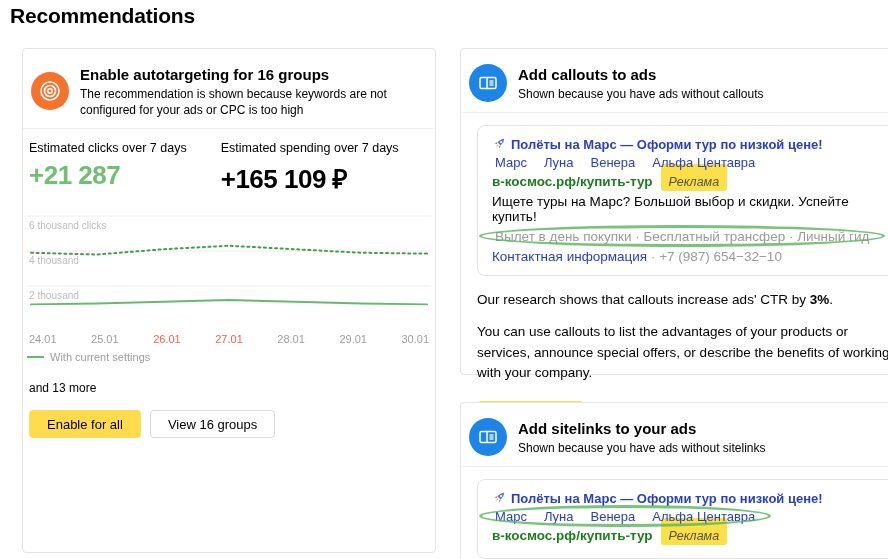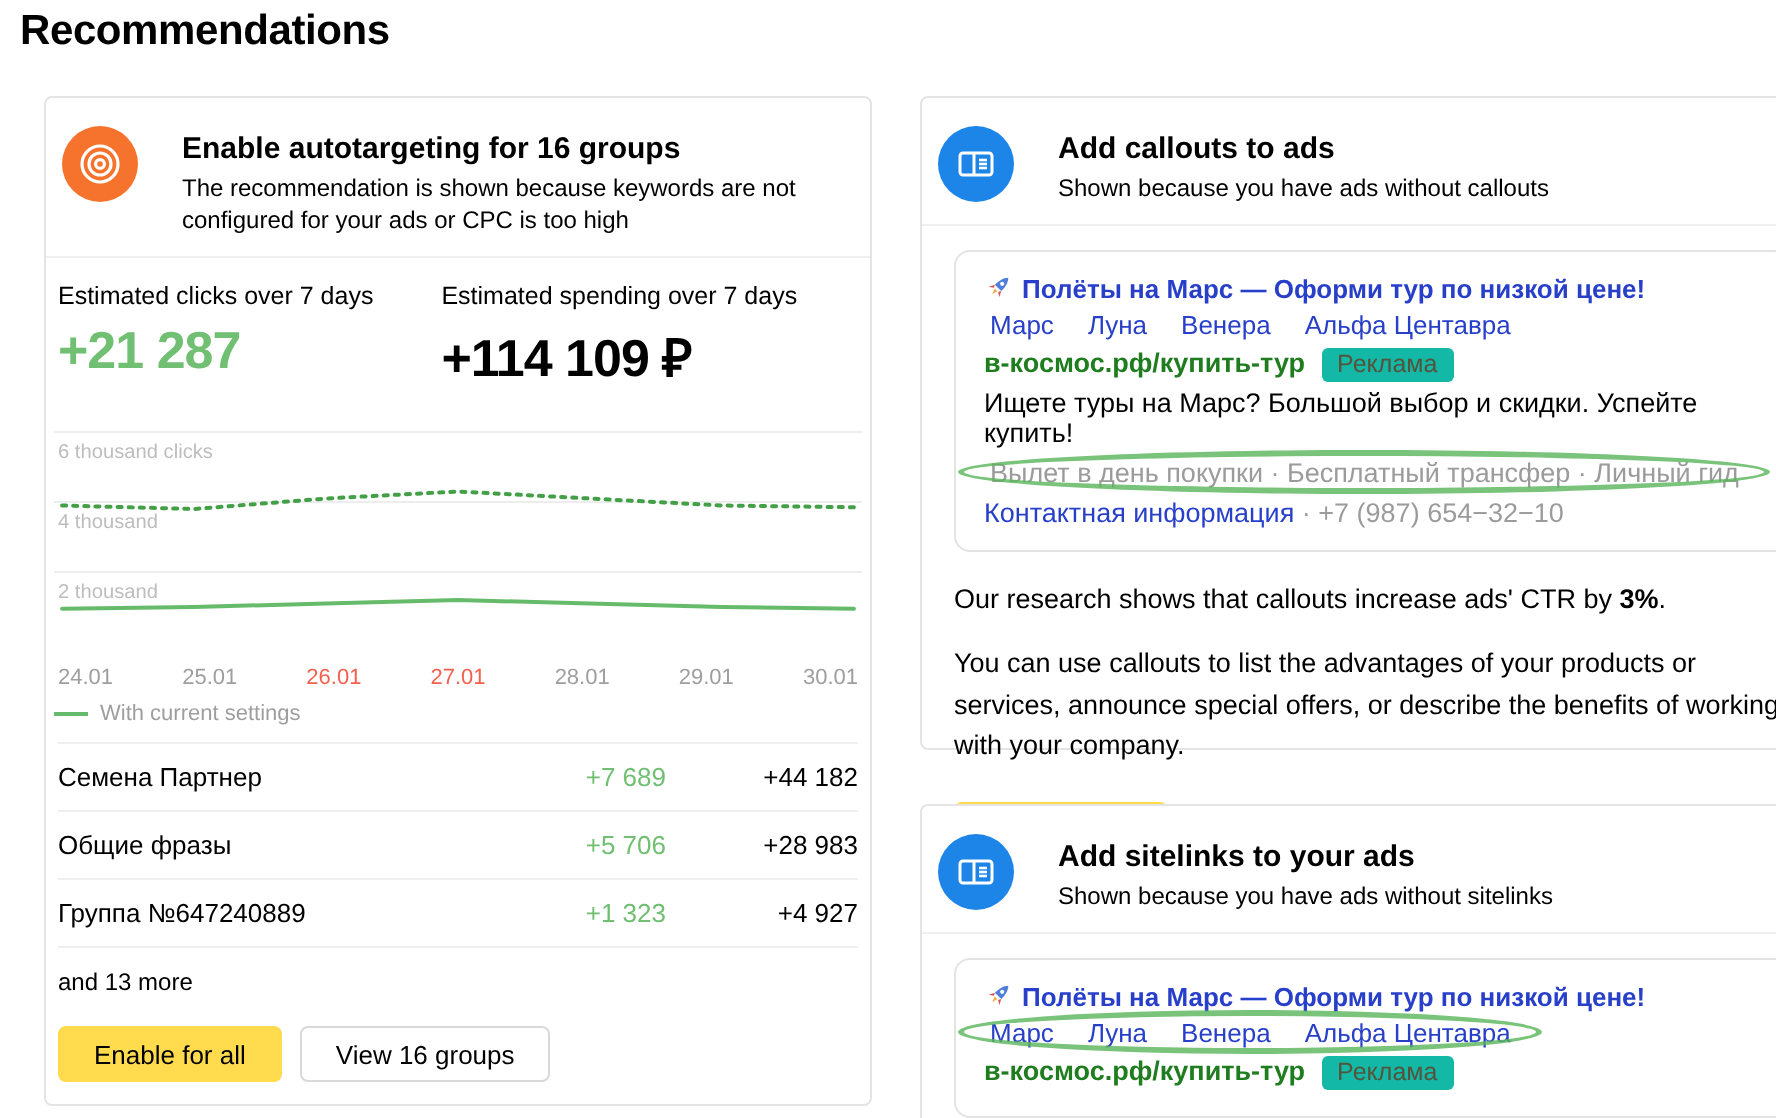--- a/index.html
+++ b/index.html
@@ -15,21 +15,21 @@
   }
   .card {
     position:absolute; background:#fff;
     border:1px solid #e4e4e4; border-radius:4px;
   }
   #card-auto      { left:22px;  top:48px; width:414px; height:505px; }
   #card-callouts  { left:460px; top:48px; width:452px; height:327px; }
   #card-sitelinks { left:460px; top:402px; width:452px; height:300px; }
 
   .card-header {
-    display:flex; gap:22px; align-items:flex-start;
+    display:flex; gap:11px; align-items:center;
     padding:14px 14px 10px 8px; border-bottom:1px solid #efefef;
   }
   .icon-circle {
     width:38px; height:38px; border-radius:50%; flex:0 0 38px;
     display:flex; align-items:center; justify-content:center;
   }
   .icon-orange { background:#f6732e; }
   .icon-blue   { background:#1d85e8; }
   .hdr-title { font-size:15px; font-weight:700; margin:3px 0 3px; }
   .hdr-desc  { font-size:12px; line-height:1.35; }
@@ -85,22 +85,22 @@
   }
   .ad-title { margin:2px 0 3px; font-size:13px; font-weight:700; }
   .ad-title a { color:#2840c9; text-decoration:none; }
   .rocket { display:inline-block; width:15px; height:15px; vertical-align:-2px; margin-right:4px; }
   .sitelinks-row { margin:2px 0 4px; }
   .sitelinks { display:inline-flex; gap:17px; position:relative; padding:0 3px; }
   .sitelinks a { color:#2840c9; font-size:13px; text-decoration:none; }
   .url-row { margin:3px 0 5px; }
   .url { color:#1f7d1f; font-weight:700; }
   .badge {
-    background:#14b8a6; color:#54543c; font-size:12.5px;
-    padding:1px 8px 2px; border-radius:3px; margin-left:8px;
+    background:#fde047; color:#54543c; font-size:12.5px;
+    padding:11px 8px 2px; border-radius:3px; margin-left:8px;font-style:italic;
   }
   .ad-text { margin:2px 0 5px; }
   .callouts-row { margin:2px 0 5px; color:#9b9b9b; }
   .callouts-wrap { position:relative; display:inline-block; padding:0 3px; }
   .contact-row { margin:2px 0 1px; color:#9b9b9b; }
   .contact-row a { color:#2840c9; text-decoration:none; }
   .ellipse {
     display:none; position:absolute; left:-13px; right:-13px; top:-4px; bottom:-3px;
     border:3px solid rgba(87,180,89,.8); border-radius:50%; pointer-events:none;
   }
@@ -132,21 +132,21 @@
     </div>
   </div>
 
   <div class="stats" data-name="estimates">
     <div data-name="estimated-clicks">
       <div class="stat-label" data-name="stat-label">Estimated clicks over 7 days</div>
       <div class="stat-value green" data-name="stat-value">+21 287</div>
     </div>
     <div data-name="estimated-spending">
       <div class="stat-label" data-name="stat-label">Estimated spending over 7 days</div>
-      <div class="stat-value" data-name="stat-value">+114 109 ₽</div>
+      <div class="stat-value" data-name="stat-value">+165 109 ₽</div>
     </div>
   </div>
 
   <div class="chart-wrap" data-name="clicks-chart">
     <svg id="chart-svg" viewBox="0 0 400 122" preserveAspectRatio="none" data-name="clicks-chart-plot">
         <line x1="0" x2="400" y1="80" y2="80" stroke="#ededed" stroke-width="1"></line>
         <text x="2" y="93" fill="#bdbdbd" font-size="10" font-family="Liberation Sans, sans-serif">2 thousand</text>
         <line x1="0" x2="400" y1="45" y2="45" stroke="#ededed" stroke-width="1"></line>
         <text x="2" y="58" fill="#bdbdbd" font-size="10" font-family="Liberation Sans, sans-serif">4 thousand</text>
         <line x1="0" x2="400" y1="10" y2="10" stroke="#ededed" stroke-width="1"></line>
@@ -162,37 +162,20 @@
         <span data-name="x-tick-label">28.01</span>
         <span data-name="x-tick-label">29.01</span>
         <span data-name="x-tick-label">30.01</span>
       </div>
     <div class="legend" data-name="chart-legend">
         <span class="lg-item" data-name="legend-item"><span class="sw solid" data-name="legend-swatch"></span>With current settings</span>
       </div>
   </div>
 
   <div class="table" data-name="groups-table">
-    <div class="t-body" data-name="groups-table-body">
-        <div class="t-row" data-name="table-row">
-          <span class="" data-name="cell-group">Семена Партнер</span>
-          <span class="num clicks-val" data-name="cell-clicks">+7 689</span>
-          <span class="num" data-name="cell-spending">+44 182</span>
-        </div>
-        <div class="t-row" data-name="table-row">
-          <span class="" data-name="cell-group">Общие фразы</span>
-          <span class="num clicks-val" data-name="cell-clicks">+5 706</span>
-          <span class="num" data-name="cell-spending">+28 983</span>
-        </div>
-        <div class="t-row" data-name="table-row">
-          <span class="" data-name="cell-group">Группа №647240889</span>
-          <span class="num clicks-val" data-name="cell-clicks">+1 323</span>
-          <span class="num" data-name="cell-spending">+4 927</span>
-        </div>
-      </div>
   </div>
 
   <div class="more" data-name="more-groups-text">and 13 more</div>
 
   <div class="btn-row" data-name="autotargeting-actions">
     <button class="btn btn-yellow" data-name="enable-for-all-button">Enable for all</button>
     <button class="btn btn-plain" data-name="view-groups-button">View 16 groups</button>
   </div>
 </section>
 

